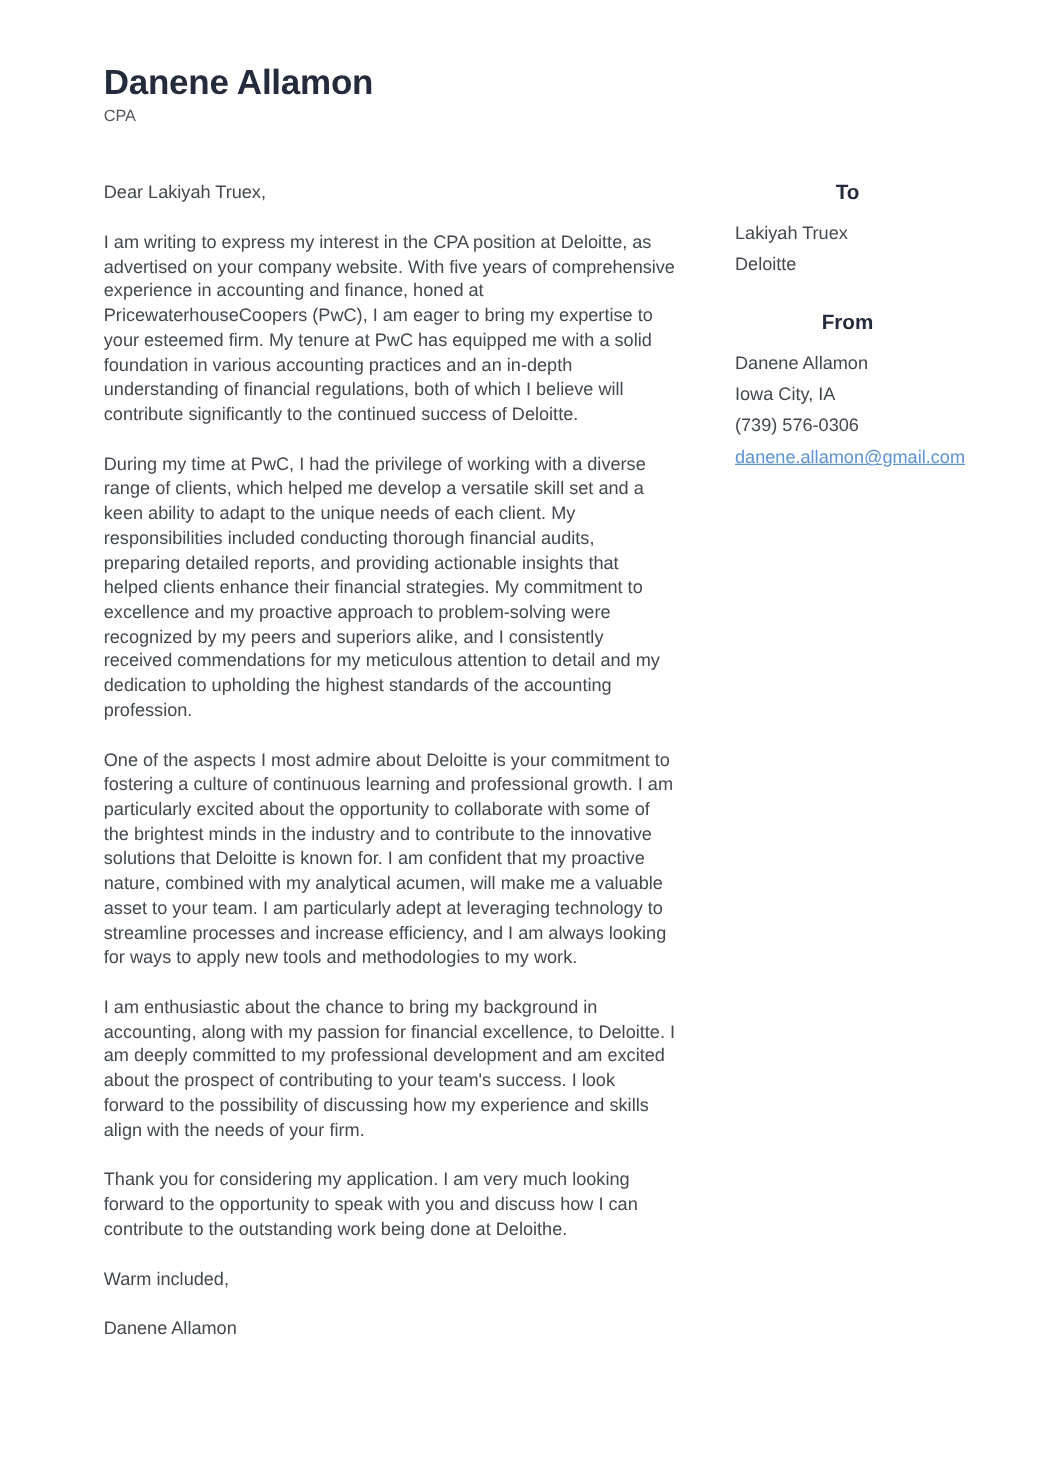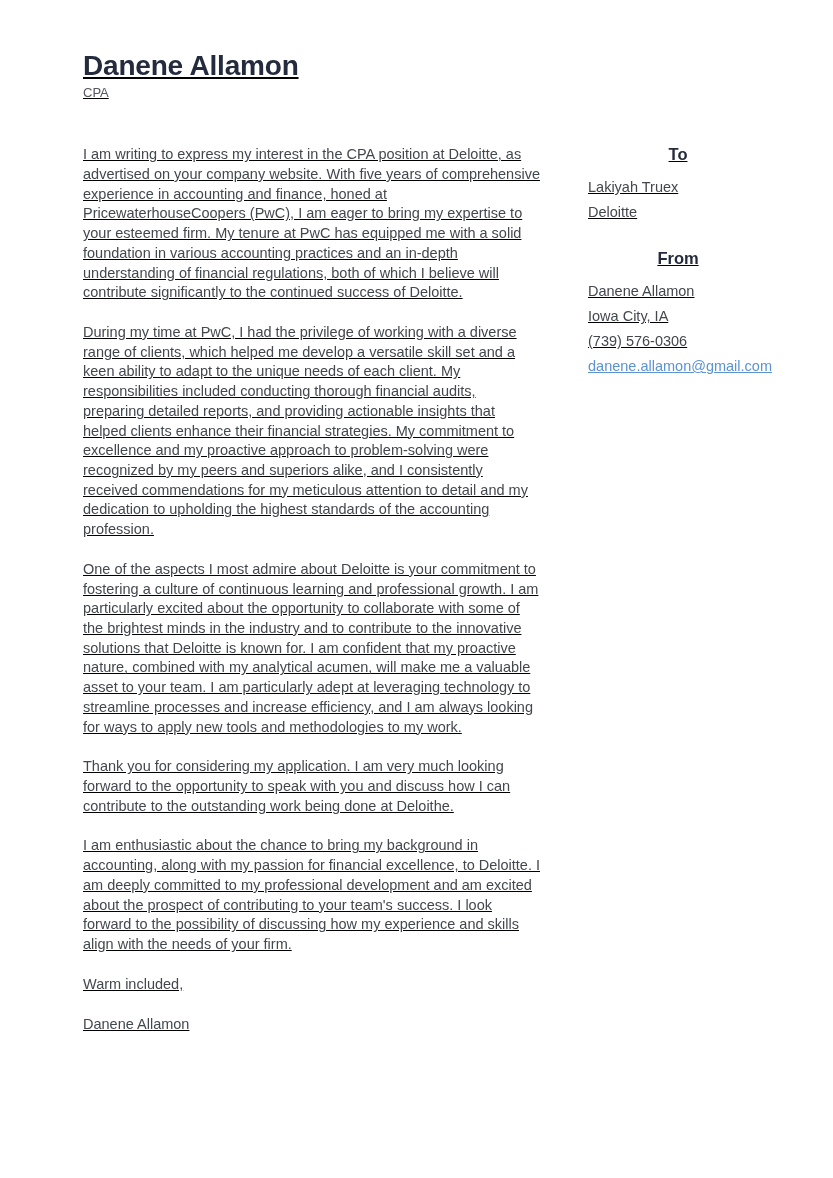--- a/index.html
+++ b/index.html
@@ -9,21 +9,20 @@
     font-family: "Liberation Sans", "DejaVu Sans", sans-serif;
   }
 
   .page {
     position: relative;
     width: 793px;
     height: 1178px;
     background: #ffffff;
     margin: 0 auto;
     overflow: hidden;
-    text-decoration: underline;
   }
 
   .letter-header {
     padding: 50px 63px 0 63px;
   }
 
   .candidate-name {
     font-size: 28px;
     line-height: 1.15;
     font-weight: 700;
@@ -98,25 +97,26 @@
 <div class="page">
 
   <header class="letter-header">
     <h1 class="candidate-name">Danene Allamon</h1>
     <div class="candidate-title">CPA</div>
   </header>
 
   <div class="columns">
 
     <main class="letter-body">
+      <p class="salutation">Dear Lakiyah Truex,</p>
       <p>I am writing to express my interest in the CPA position at Deloitte, as advertised on your company website. With five years of comprehensive experience in accounting and finance, honed at PricewaterhouseCoopers (PwC), I am eager to bring my expertise to your esteemed firm. My tenure at PwC has equipped me with a solid foundation in various accounting practices and an in-depth understanding of financial regulations, both of which I believe will contribute significantly to the continued success of Deloitte.</p>
       <p>During my time at PwC, I had the privilege of working with a diverse range of clients, which helped me develop a versatile skill set and a keen ability to adapt to the unique needs of each client. My responsibilities included conducting thorough financial audits, preparing detailed reports, and providing actionable insights that helped clients enhance their financial strategies. My commitment to excellence and my proactive approach to problem-solving were recognized by my peers and superiors alike, and I consistently received commendations for my meticulous attention to detail and my dedication to upholding the highest standards of the accounting profession.</p>
       <p>One of the aspects I most admire about Deloitte is your commitment to fostering a culture of continuous learning and professional growth. I am particularly excited about the opportunity to collaborate with some of the brightest minds in the industry and to contribute to the innovative solutions that Deloitte is known for. I am confident that my proactive nature, combined with my analytical acumen, will make me a valuable asset to your team. I am particularly adept at leveraging technology to streamline processes and increase efficiency, and I am always looking for ways to apply new tools and methodologies to my work.</p>
+      <p>I am enthusiastic about the chance to bring my background in accounting, along with my passion for financial excellence, to Deloitte. I am deeply committed to my professional development and am excited about the prospect of contributing to your team's success. I look forward to the possibility of discussing how my experience and skills align with the needs of your firm.</p>
       <p>Thank you for considering my application. I am very much looking forward to the opportunity to speak with you and discuss how I can contribute to the outstanding work being done at Deloithe.</p>
-      <p>I am enthusiastic about the chance to bring my background in accounting, along with my passion for financial excellence, to Deloitte. I am deeply committed to my professional development and am excited about the prospect of contributing to your team's success. I look forward to the possibility of discussing how my experience and skills align with the needs of your firm.</p>
       <p class="closing">Warm included,</p>
       <p class="signature">Danene Allamon</p>
     </main>
 
     <aside class="contact-sidebar">
       <h2 class="sidebar-heading to">To</h2>
       <div class="sidebar-line">Lakiyah Truex</div>
       <div class="sidebar-line">Deloitte</div>
 
       <h2 class="sidebar-heading from">From</h2>

